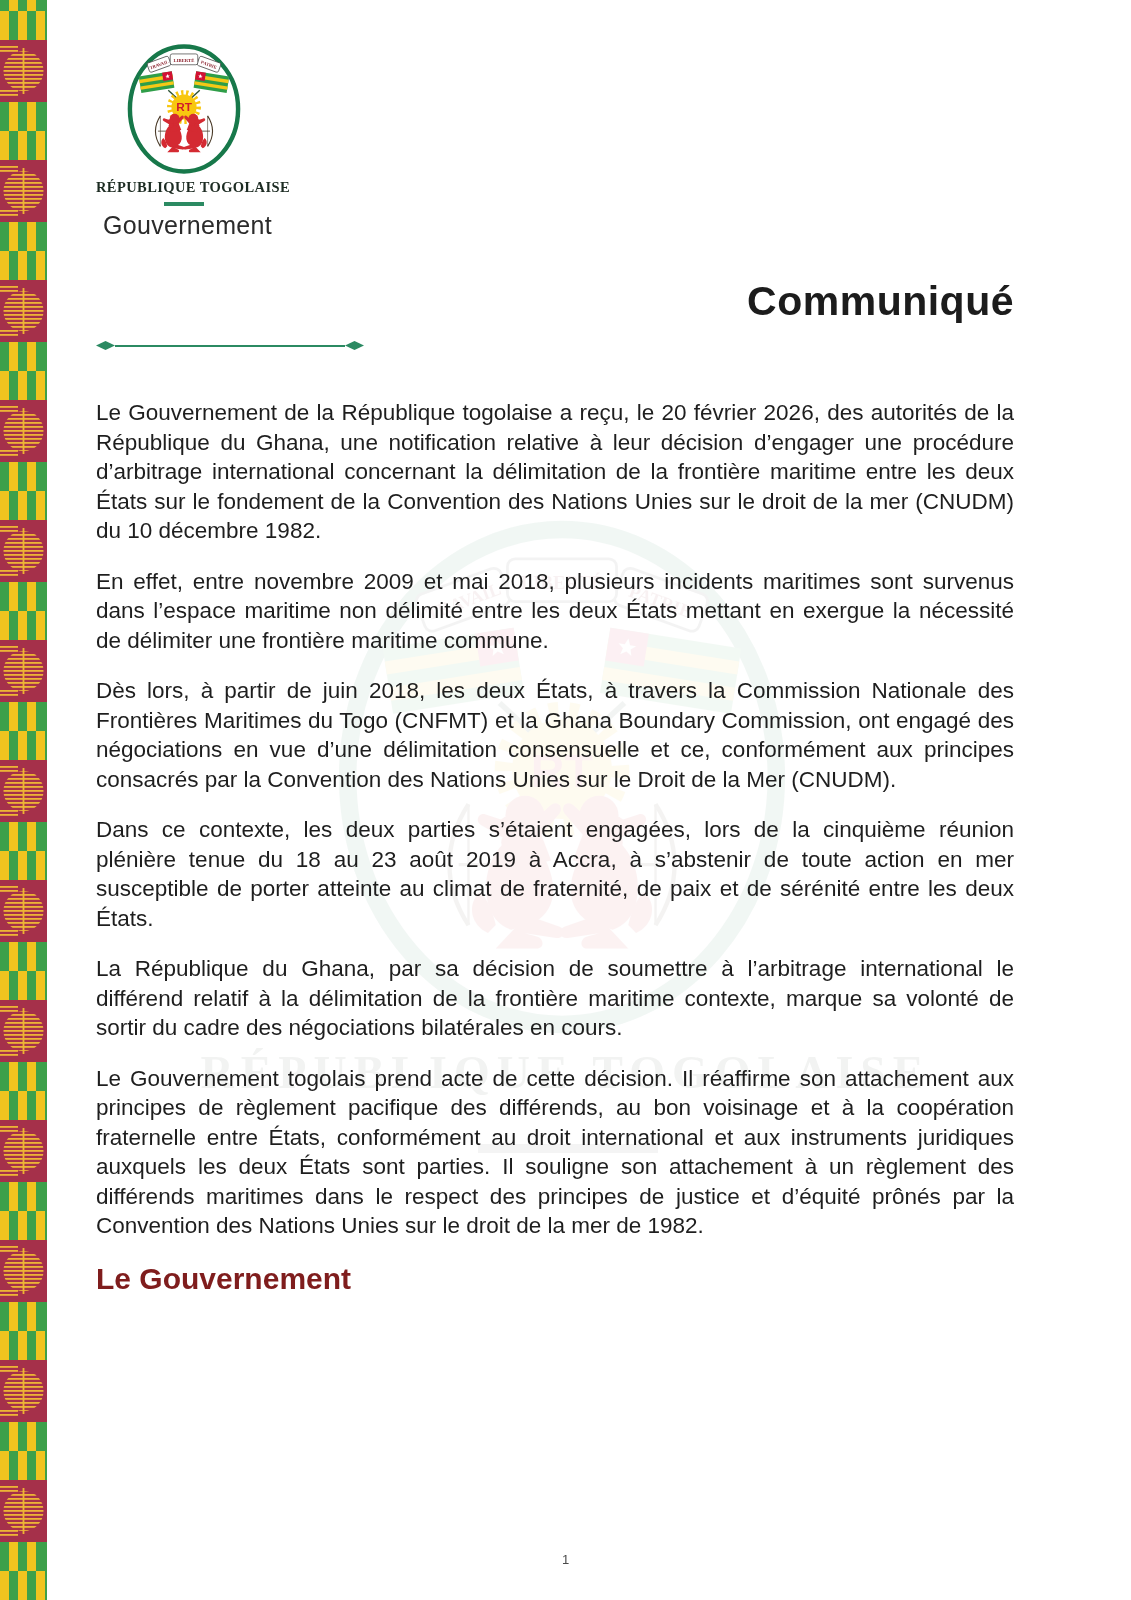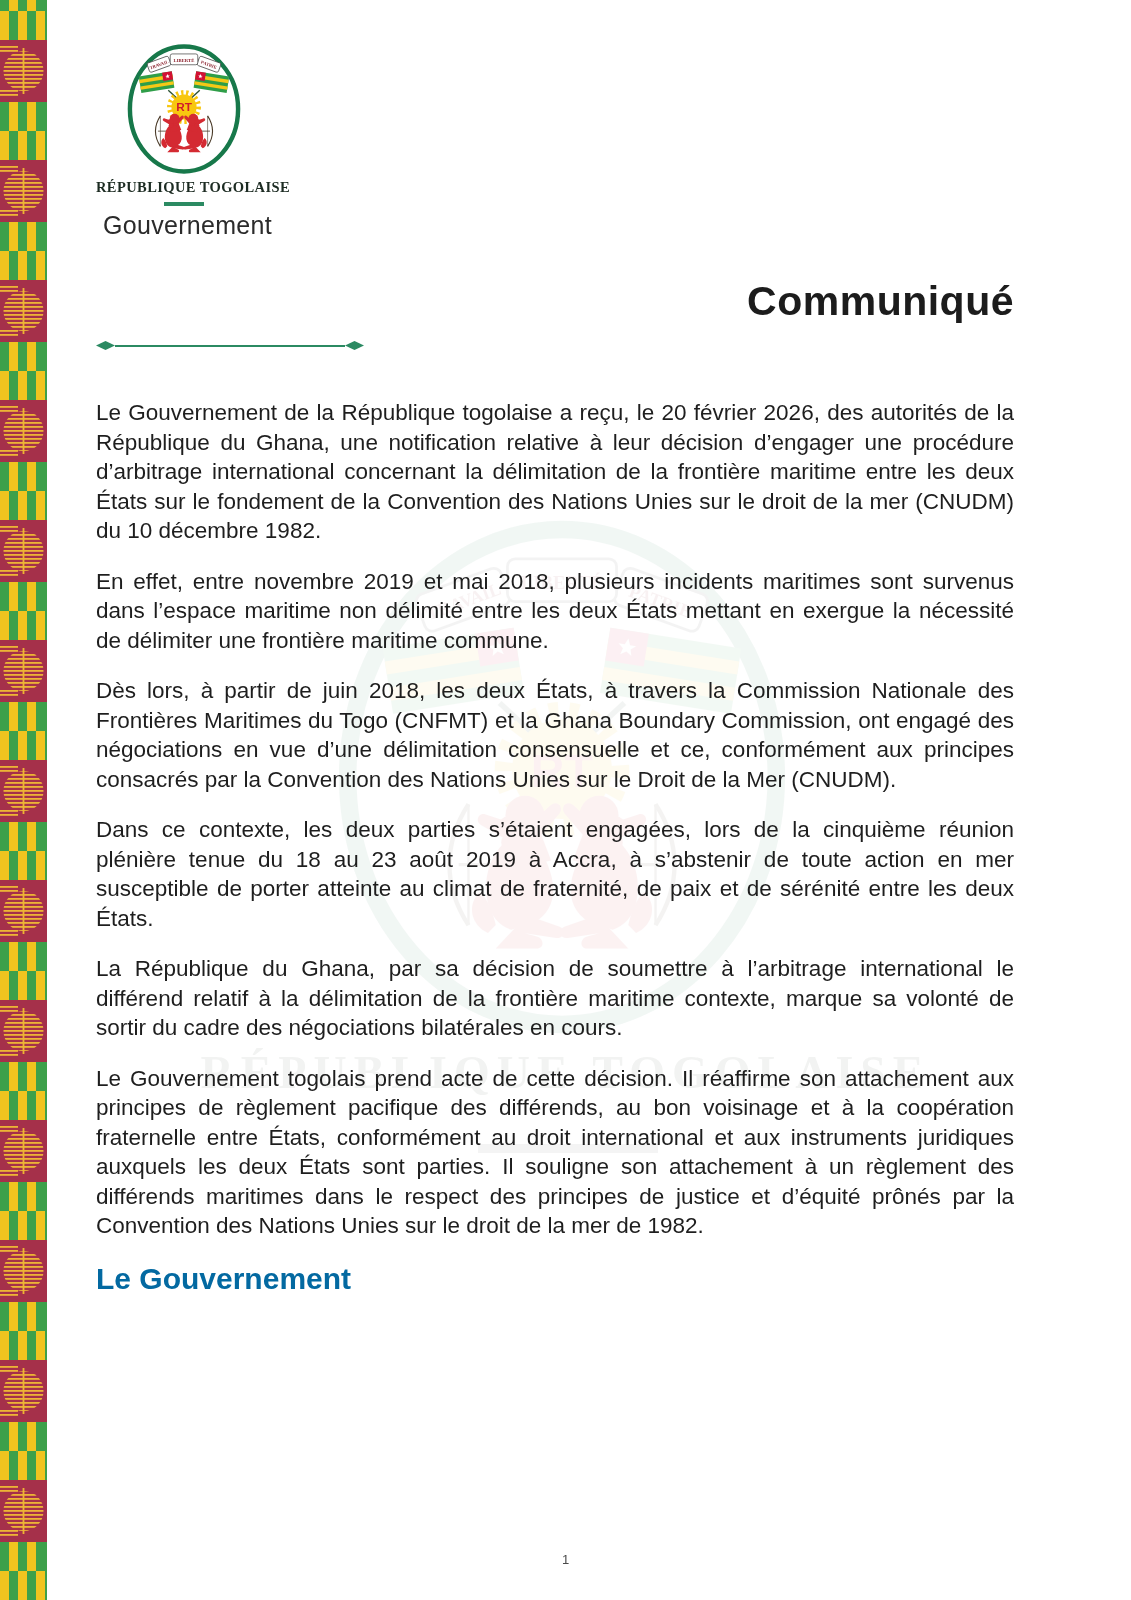--- a/index.html
+++ b/index.html
@@ -26,21 +26,21 @@
   .green-dash{width:40px;height:4px;background:#2b8a62;margin:6px auto 5px auto;}
   .gov{font-size:25px;color:#2b2b2b;text-align:right;letter-spacing:0.3px;}
   .title{margin:38px 0 0 0;font-size:41px;font-weight:700;color:#1c1c1c;letter-spacing:0.5px;text-align:right;}
   .divider{margin-top:16px;width:268px;display:flex;align-items:center;}
   .dline{flex:1;height:2px;background:#2b8a62;}
   .dmd{width:19px;height:9px;background:#2b8a62;
        clip-path:polygon(0 50%,50% 0,100% 50%,50% 100%);}
   main{display:block;margin-top:48px;}
   main p{margin:0 0 21px 0;font-size:22.5px;line-height:29.5px;text-align:justify;}
   .dateline{margin:44px 0 0 0;font-size:22.5px;}
-  .signature{margin:12px 0 0 0;font-size:30px;font-weight:bold;color:#0369a1;}
+  .signature{margin:12px 0 0 0;font-size:30px;font-weight:bold;color:#7f1d1d;}
   .pagenum{position:absolute;left:0;top:1552px;width:1131px;text-align:center;
            font-size:13px;color:#4a4a4a;z-index:1;}
 </style>
 </head>
 <body>
 
 <svg class="defs" aria-hidden="true">
   <defs>
     <g id="lionshape">
       <path d="M3,4 C-3.5,14 -3.5,25 3,35" fill="none" stroke="#4a3a28" stroke-width="1.1"></path>
@@ -149,21 +149,21 @@
     <h1 class="title">Communiqué</h1>
 
     <div class="divider">
       <span class="dmd"></span>
       <span class="dline"></span>
       <span class="dmd"></span>
     </div>
 
     <main>
       <p>Le Gouvernement de la République togolaise a reçu, le 20 février 2026, des autorités de la République du Ghana, une notification relative à leur décision d’engager une procédure d’arbitrage international concernant la délimitation de la frontière maritime entre les deux États sur le fondement de la Convention des Nations Unies sur le droit de la mer (CNUDM) du 10 décembre 1982.</p>
-      <p>En effet, entre novembre 2019 et mai 2018, plusieurs incidents maritimes sont survenus dans l’espace maritime non délimité entre les deux États mettant en exergue la nécessité de délimiter une frontière maritime commune.</p>
+      <p>En effet, entre novembre 2009 et mai 2018, plusieurs incidents maritimes sont survenus dans l’espace maritime non délimité entre les deux États mettant en exergue la nécessité de délimiter une frontière maritime commune.</p>
       <p>Dès lors, à partir de juin 2018, les deux États, à travers la Commission Nationale des Frontières Maritimes du Togo (CNFMT) et la Ghana Boundary Commission, ont engagé des négociations en vue d’une délimitation consensuelle et ce, conformément aux principes consacrés par la Convention des Nations Unies sur le Droit de la Mer (CNUDM).</p>
       <p>Dans ce contexte, les deux parties s’étaient engagées, lors de la cinquième réunion plénière tenue du 18 au 23 août 2019 à Accra, à s’abstenir de toute action en mer susceptible de porter atteinte au climat de fraternité, de paix et de sérénité entre les deux États.</p>
       <p>La République du Ghana, par sa décision de soumettre à l’arbitrage international le différend relatif à la délimitation de la frontière maritime contexte, marque sa volonté de sortir du cadre des négociations bilatérales en cours.</p>
       <p>Le Gouvernement togolais prend acte de cette décision. Il réaffirme son attachement aux principes de règlement pacifique des différends, au bon voisinage et à la coopération fraternelle entre États, conformément au droit international et aux instruments juridiques auxquels les deux États sont parties. Il souligne son attachement à un règlement des différends maritimes dans le respect des principes de justice et d’équité prônés par la Convention des Nations Unies sur le droit de la mer de 1982.</p>
     </main>
 
     <p class="signature">Le Gouvernement</p>
   </div>
 
   <div class="pagenum">1</div>

